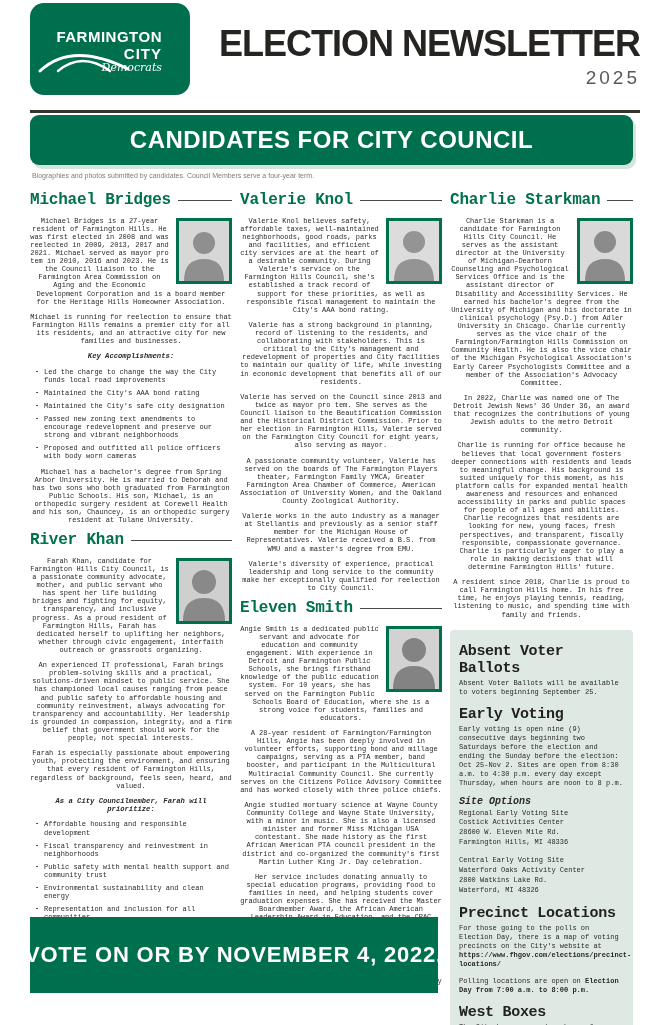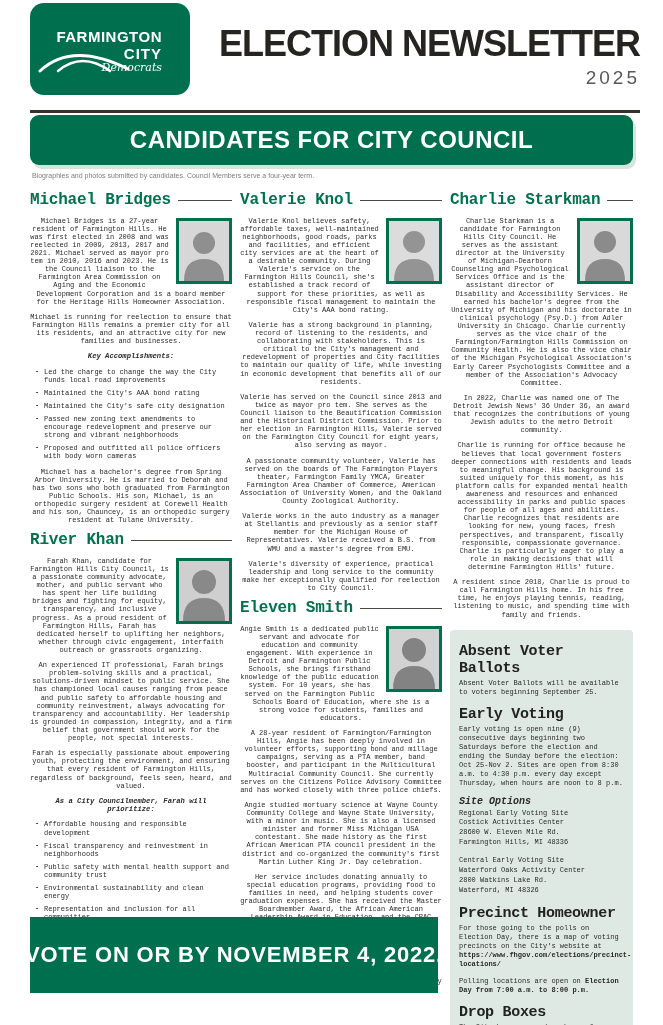--- a/index.html
+++ b/index.html
@@ -250,29 +250,29 @@
             <div>28600 W. Eleven Mile Rd.</div>
             <div>Farmington Hills, MI 48336</div>
           </div>
           <div class="addr">
             <div>Central Early Voting Site</div>
             <div>Waterford Oaks Activity Center</div>
             <div>2800 Watkins Lake Rd.</div>
             <div>Waterford, MI 48326</div>
           </div>
 
-          <h3>Precinct Homeowner</h3>
+          <h3>Precinct Locations</h3>
           <p>
             <span>For those going to the polls on Election Day, there is a map of voting precincts on the City's website at </span><b>https://www.fhgov.com/elections/precinct-locations/</b>
           </p>
           <p>
             <span>Polling locations are open on </span><b>Election Day from 7:00 a.m. to 8:00 p.m.</b>
           </p>
 
-          <h3>Drop Boxes</h3>
+          <h3>West Boxes</h3>
           <p>The City has secure drop boxes for election materials at these locations:</p>
           <ul class="dash">
             <li>Farmington Hills Police Department: 31655 West 11 Mile Road</li>
             <li>Costick Center: 28600 11 Mile Road</li>
             <li>Department of Public Works: 27245 Halsted Road</li>
             <li>Fire Station #1: 35725 9 Mile Road</li>
             <li>Fire Station #3: 29260 Grand River Ave.</li>
           </ul>
         </div>
       </div>

